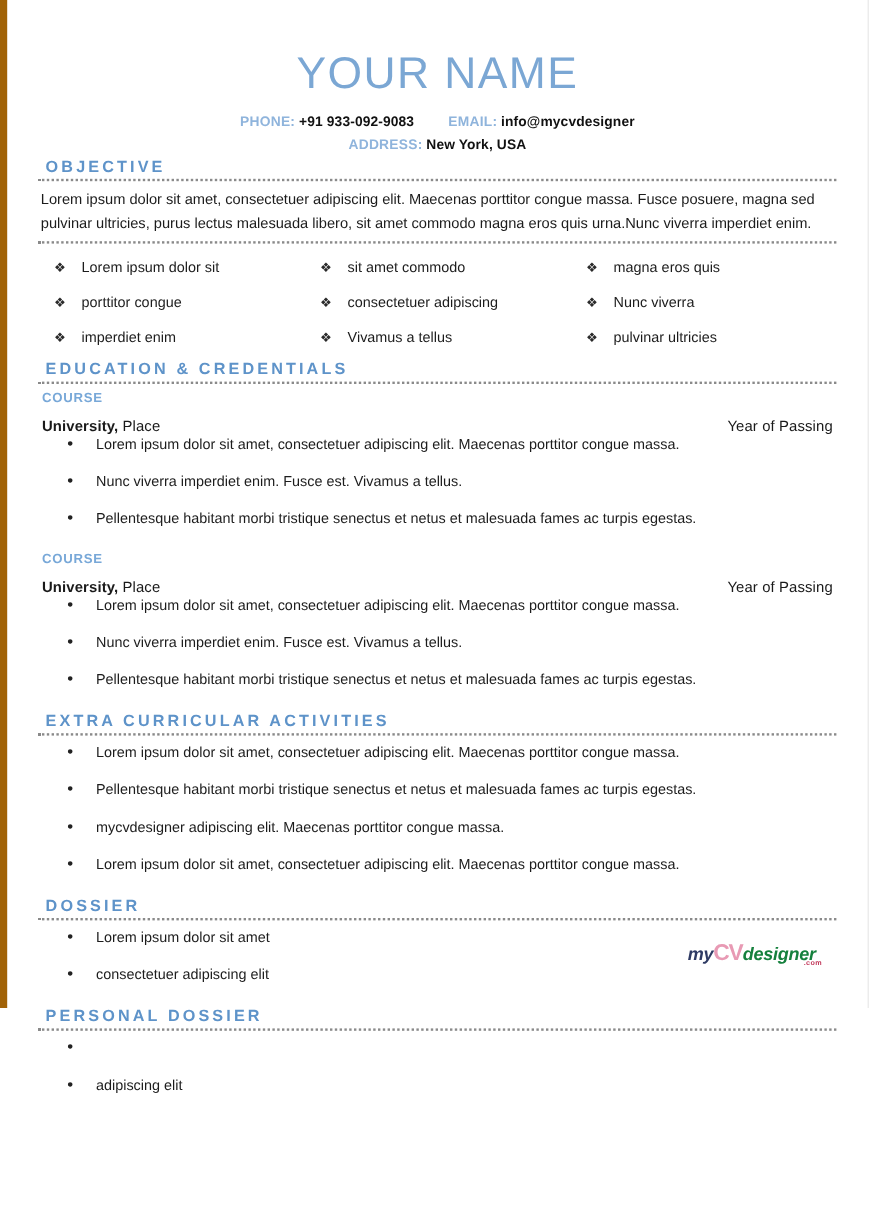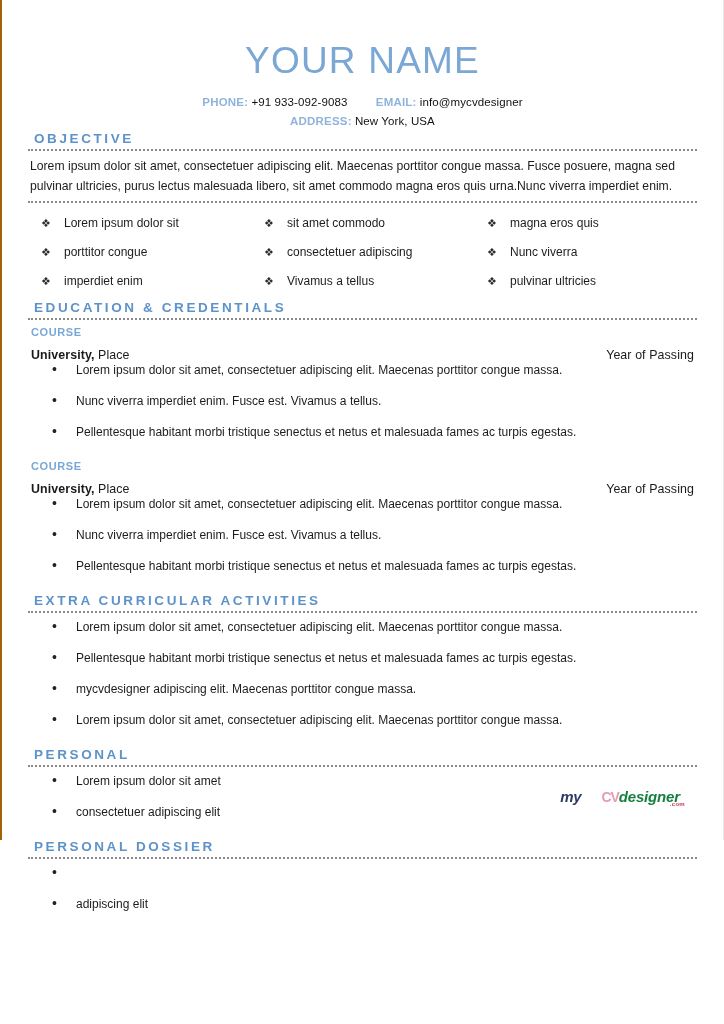--- a/index.html
+++ b/index.html
@@ -13,21 +13,21 @@
     font-family: "Liberation Sans", sans-serif;
     color: #1a1a1a;
     overflow: hidden;
   }
   .page {
     position: relative;
     width: 724px;
     height: 840px;
     box-sizing: border-box;
     background: #ffffff;
-    border-left: 2px solid #a16207;
+    border-left: 6px solid #a16207;
     border-right: 1px solid #e8e8e8;
     padding: 0 26px;
   }
 
   
   .name {
     text-align: center;
     color: #7BA7D4;
     font-size: 37px;
     font-weight: 400;
@@ -43,21 +43,21 @@
     margin-top: 17px;
   }
   .contact-line.second { margin-top: 7px; }
   .c-label {
     color: #8FB4DC;
     font-weight: bold;
     letter-spacing: 0.2px;
   }
   .c-value {
     color: #111111;
-    font-weight: normal;
+    font-weight: bold;
     letter-spacing: 0.1px;
   }
   .c-gap { display: inline-block; width: 22px; }
 
   
   .sec-title {
     color: #5E93C9;
     font-size: 13.5px;
     font-weight: bold;
     letter-spacing: 2.6px;
@@ -153,21 +153,21 @@
     right: 28px;
     bottom: 36px;
     font-size: 15px;
     font-weight: bold;
     font-style: italic;
     letter-spacing: -0.2px;
     line-height: 1;
     white-space: nowrap;
   }
   .logo .my { color: #2E3A63; margin-top: 48px; }
-  .logo .cv { color: #E89AB4; font-size: 14px; font-style: normal; letter-spacing: -1px; margin-left: 20px; }
+  .logo .cv { color: #E89AB4; font-size: 19px; font-style: normal; letter-spacing: -1px; }
   .logo .dz { color: #15803d; }
   .logo .dotcom {
     color: #C23A5B;
     font-size: 6px;
     font-style: normal;
     font-weight: bold;
     letter-spacing: 0.3px;
     position: relative;
     top: 4px;
     left: -10px;
@@ -307,21 +307,21 @@
           <span class="btxt">mycvdesigner adipiscing elit. Maecenas porttitor congue massa.</span>
         </li>
       <li>
           <span class="dot">•</span>
           <span class="btxt">Lorem ipsum dolor sit amet, consectetuer adipiscing elit. Maecenas porttitor congue massa.</span>
         </li>
     </ul>
   </div>
 
   <div class="sec-block">
-    <div class="sec-title">PERSONAL</div>
+    <div class="sec-title">DOSSIER</div>
     <div class="divider"></div>
     <ul class="blist">
       <li>
           <span class="dot">•</span>
           <span class="btxt">Lorem ipsum dolor sit amet</span>
         </li>
       <li>
           <span class="dot">•</span>
           <span class="btxt">consectetuer adipiscing elit</span>
         </li>

